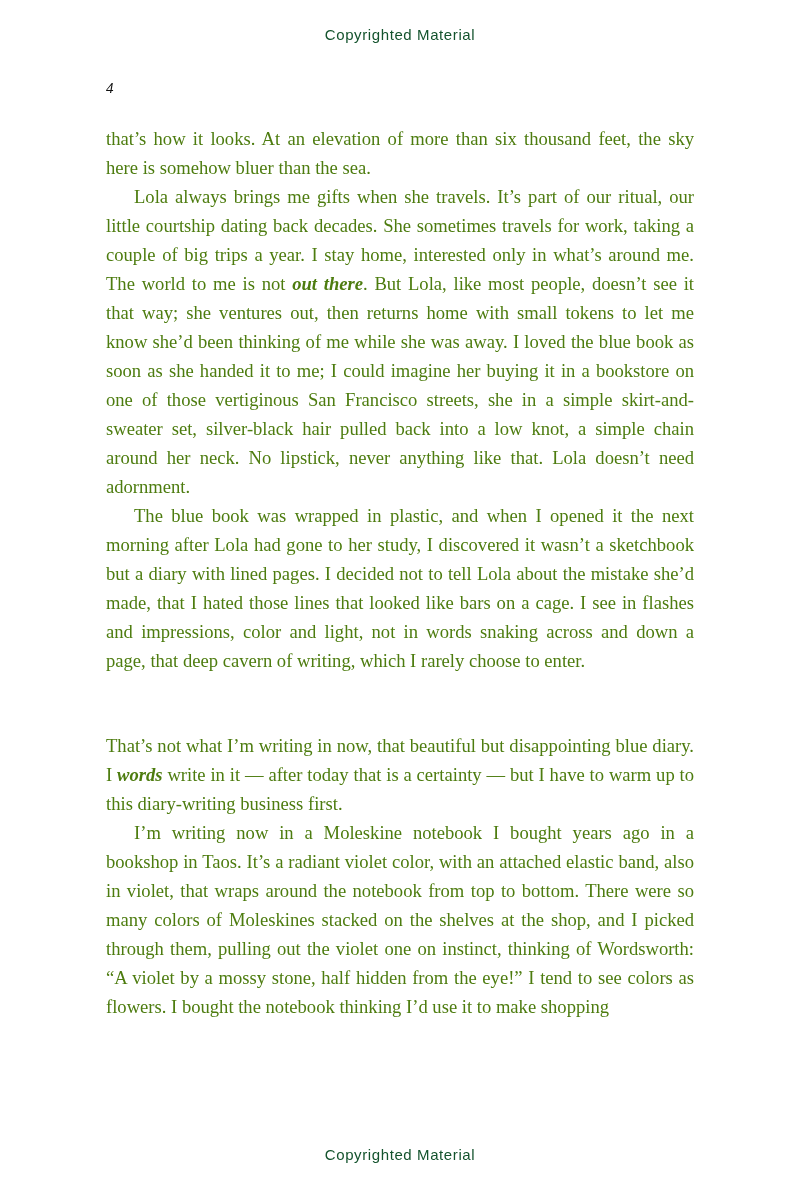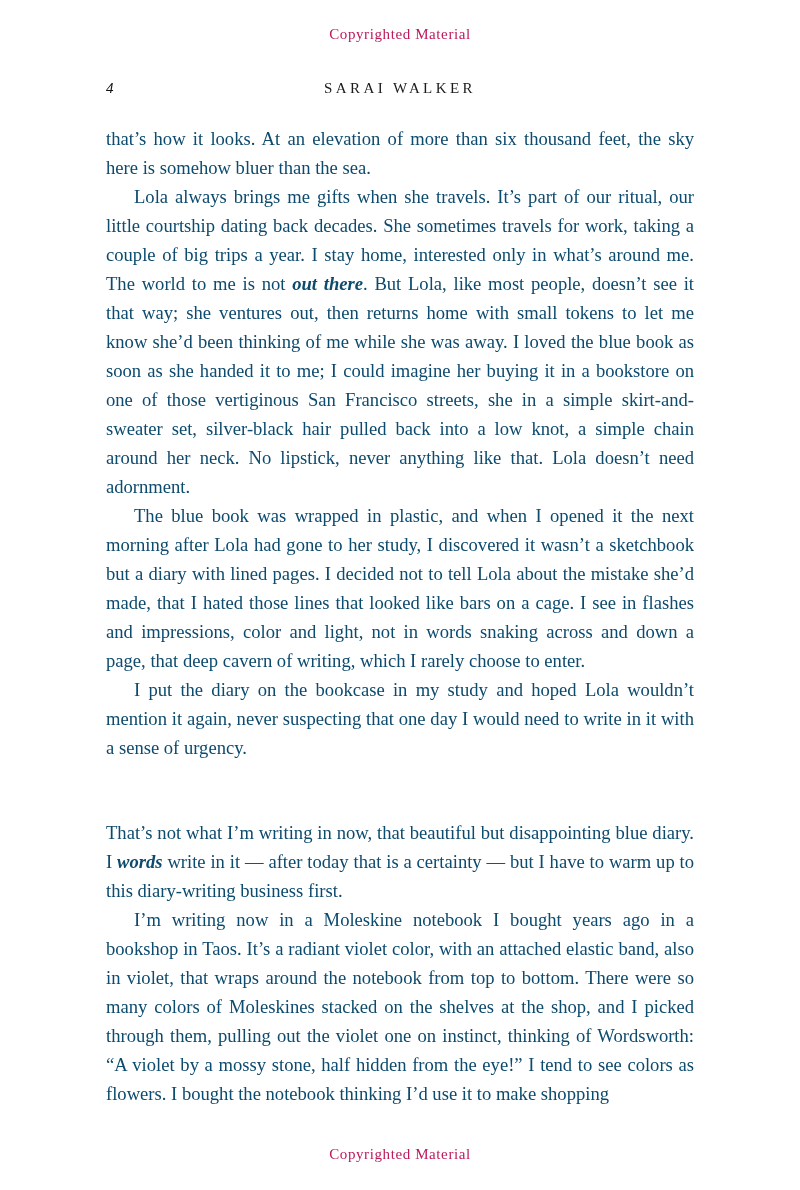--- a/index.html
+++ b/index.html
@@ -19,24 +19,24 @@
     position: absolute;
     top: 0; left: 0;
     width: 800px;
     height: 1190px;
   }
   .watermark {
     position: absolute;
     left: 0;
     width: 800px;
     text-align: center;
-    font-family: Liberation Serif, serif;
+    font-family: Liberation Sans, sans-serif;
     font-size: 15px;
     letter-spacing: 0.6px;
-    color: #be185d;
+    color: #14532d;
   }
   .watermark-top { top: 26px; }
   .watermark-bottom { top: 1146px; }
 
   .running-head {
     position: absolute;
     top: 80px;
     left: 106px;
     width: 588px;
     height: 22px;
@@ -68,21 +68,21 @@
     left: 106px;
     width: 588px;
   }
   .para {
     margin: 0;
     font-size: 18.6px;
     line-height: 29px;
     text-align: justify;
     text-justify: inter-word;
     hyphens: manual;
-    color: #0c4a6e;
+    color: #4d7c0f;
   }
   .para.indent {
     text-indent: 28px;
   }
   .section-gap {
     height: 56px;
   }
   em {
     font-style: italic;
     font-weight: bold;
@@ -90,29 +90,27 @@
 </style>
 </head>
 <body>
 
 <div class="page">
 
   <div class="watermark watermark-top">Copyrighted Material</div>
 
   <div class="running-head">
     <span class="folio">4</span>
-    <span class="book-title">SARAI WALKER</span>
   </div>
 
   <div class="body-text">
     <div id="block-one">
         <p class="para">that’s how it looks. At an elevation of more than six thousand feet, the sky here is somehow bluer than the sea.</p>
         <p class="para indent">Lola always brings me gifts when she travels. It’s part of our ritual, our little courtship dating back decades. She sometimes travels for work, taking a couple of big trips a year. I stay home, interested only in what’s around me. The world to me is not <em>out there</em>. But Lola, like most people, doesn’t see it that way; she ventures out, then returns home with small tokens to let me know she’d been thinking of me while she was away. I loved the blue book as soon as she handed it to me; I could imagine her buying it in a bookstore on one of those vertiginous San Francisco streets, she in a simple skirt-and-sweater set, silver-black hair pulled back into a low knot, a simple chain around her neck. No lipstick, never anything like that. Lola doesn’t need adornment.</p>
         <p class="para indent">The blue book was wrapped in plastic, and when I opened it the next morning after Lola had gone to her study, I discovered it wasn’t a sketchbook but a diary with lined pages. I decided not to tell Lola about the mistake she’d made, that I hated those lines that looked like bars on a cage. I see in flashes and impressions, color and light, not in words snaking across and down a page, that deep cavern of writing, which I rarely choose to enter.</p>
-        <p class="para indent">I put the diary on the bookcase in my study and hoped Lola wouldn’t mention it again, never suspecting that one day I would need to write in it with a sense of urgency.</p>
       </div>
     <div class="section-gap"></div>
     <div id="block-two">
         <p class="para">That’s not what I’m writing in now, that beautiful but disappointing blue diary. I <em>words</em> write in it — after today that is a certainty — but I have to warm up to this diary-writing business first.</p>
         <p class="para indent">I’m writing now in a Moleskine notebook I bought years ago in a bookshop in Taos. It’s a radiant violet color, with an attached elastic band, also in violet, that wraps around the notebook from top to bottom. There were so many colors of Moleskines stacked on the shelves at the shop, and I picked through them, pulling out the violet one on instinct, thinking of Wordsworth: “A violet by a mossy stone, half hidden from the eye!” I tend to see colors as flowers. I bought the notebook thinking I’d use it to make shopping</p>
       </div>
   </div>
 
   <div class="watermark watermark-bottom">Copyrighted Material</div>
 

